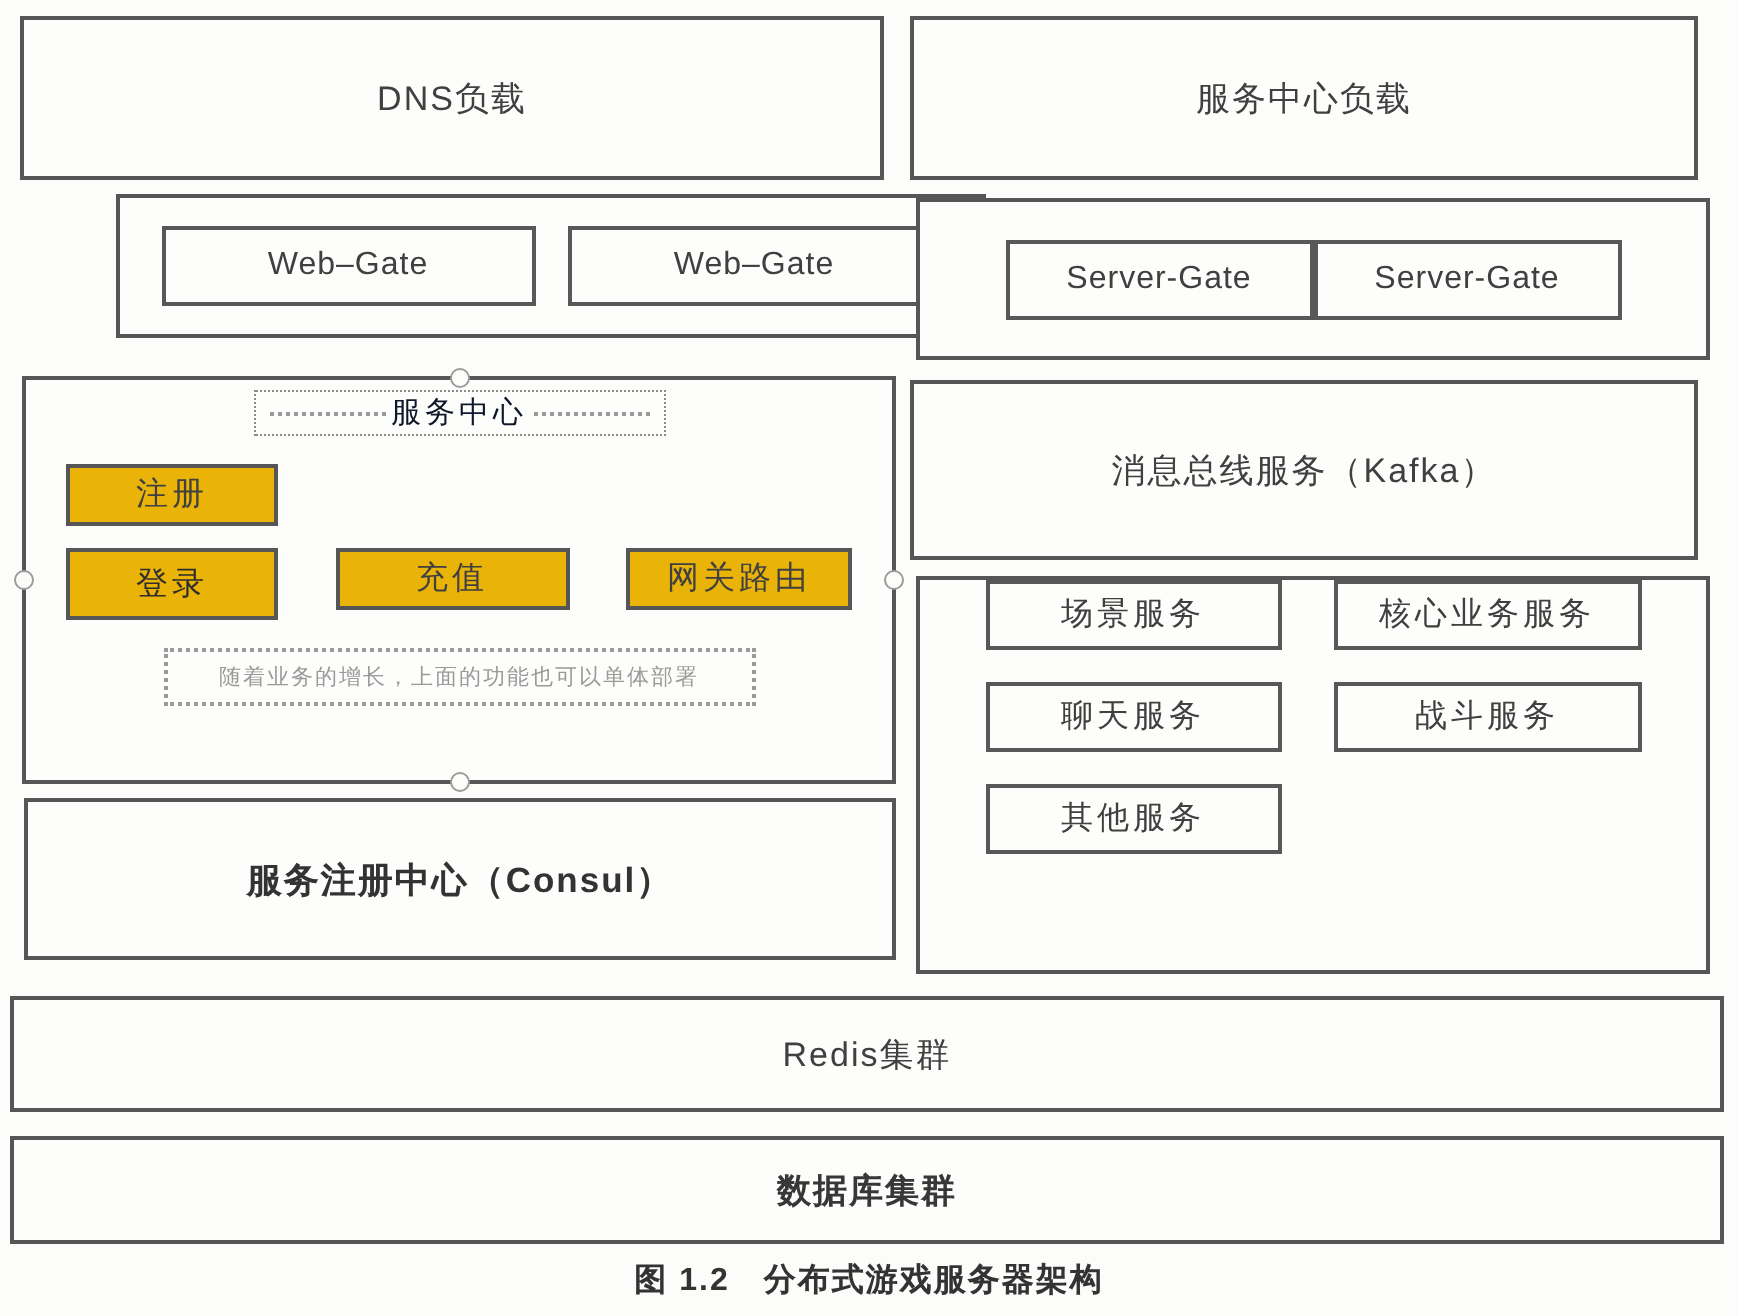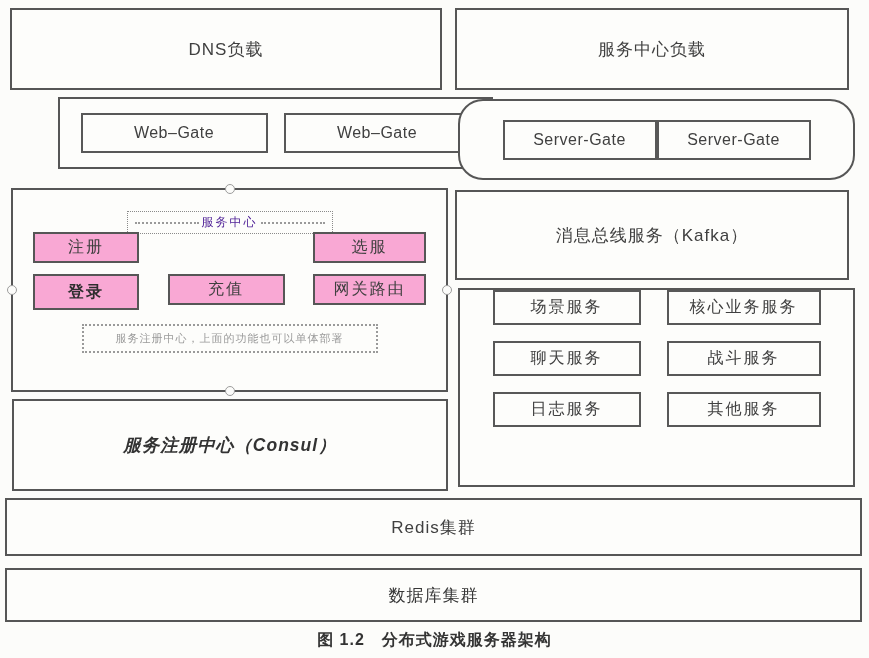--- a/index.html
+++ b/index.html
@@ -23,87 +23,87 @@
     box-sizing:border-box;
     font-size:16px;letter-spacing:2px;color:#404040;
   }
   .latin{letter-spacing:0.5px;}
   
   #dns-box{left:10px;top:8px;width:432px;height:82px;}
   #center-load-box{left:455px;top:8px;width:394px;height:82px;}
   
   #webgate-row{left:12px;top:97px;width:435px;height:72px;gap:16px;margin-left:46px;}
   #webgate-row .small-box{width:187px;height:40px;}
-  #servergate-row{left:458px;top:99px;width:397px;height:81px;border-radius:25px;}
+  #servergate-row{left:458px;top:99px;width:397px;height:81px;}
   #servergate-row .small-box{width:154px;height:40px;}
   
   #service-center-box{
     left:11px;top:188px;width:437px;height:204px;
     display:block;
   }
   .dashed-title{
-    position:absolute;left:50%;top:21px;transform:translateX(-50%);
+    position:absolute;left:50%;top:5px;transform:translateX(-50%);
     width:206px;height:23px;
     border:1px dotted #8a8a8a;
     display:flex;align-items:center;
     box-sizing:border-box;
-    font-size:12px;color:#4c1d95;letter-spacing:2px;
+    font-size:15px;color:#0f172a;letter-spacing:2px;
     padding:0 4px;
   }
   .dashed-title::before,.dashed-title::after{
     content:"";flex:1;border-bottom:2px dotted #9a9a9a;margin:0 3px;
   }
   .fn-row{
     position:absolute;left:0;width:100%;
     display:flex;justify-content:space-between;
     padding:0 20px;box-sizing:border-box;
   }
   #fn-row-1{top:42px;}
   #fn-row-2{top:84px;}
   .fn-box{
-    border:2px solid #565656;background:#f9a8d4;
+    border:2px solid #565656;background:#eab308;
     height:31px;display:flex;align-items:center;justify-content:center;
     box-sizing:border-box;font-size:16px;letter-spacing:2px;color:#404040;
   }
   .fn-c1{width:106px;}
   .fn-c2{width:117px;}
   .fn-c3{width:113px;}
-  .fn-bold{font-weight:bold;border-width:2.5px;height:36px;color:#2e2e2e;}
+  .fn-bold{font-weight:normal;border-width:2.5px;height:36px;color:#2e2e2e;}
   .dashed-note{
     position:absolute;left:50%;top:134px;transform:translateX(-50%);
     width:296px;height:29px;
     border:2px dotted #9a9a9a;
     display:flex;align-items:center;justify-content:center;
     box-sizing:border-box;
     font-size:11px;color:#9a9a9a;letter-spacing:1px;white-space:nowrap;
   }
   .handle{
     position:absolute;width:10px;height:10px;border-radius:50%;
     background:#fcfcfa;border:1.5px solid #9c9c9c;box-sizing:border-box;
   }
   .handle-top{left:50%;top:-6px;transform:translateX(-50%);}
   .handle-bottom{left:50%;bottom:-6px;transform:translateX(-50%);}
   .handle-left{left:-6px;top:50%;transform:translateY(-50%);}
   .handle-right{right:-6px;top:50%;transform:translateY(-50%);}
   
-  #consul-box{left:12px;top:399px;width:436px;height:92px;font-style:italic;}
+  #consul-box{left:12px;top:399px;width:436px;height:81px;}
   #consul-box .label{font-weight:bold;font-size:17.5px;color:#333;}
   
   #kafka-box{left:455px;top:190px;width:394px;height:90px;}
   #services-box{
     left:458px;top:288px;width:397px;height:199px;
     display:grid;grid-template-columns:148px 154px;
     column-gap:26px;row-gap:16px;
     justify-content:center;align-content:start;
   }
   #services-box .small-box{height:35px;}
   
   #redis-box{left:5px;top:498px;width:857px;height:58px;}
   #db-box{left:5px;top:568px;width:857px;height:54px;}
-  #db-box .label{font-weight:normal;color:#373737;}
+  #db-box .label{font-weight:bold;color:#373737;}
   
   #caption{
     position:absolute;left:0;top:630px;width:100%;
     text-align:center;font-size:16px;font-weight:bold;color:#333;
     letter-spacing:1px;
   }
 </style>
 </head>
 <body>
 
@@ -124,48 +124,46 @@
   <div class="small-box latin">Server-Gate</div>
   <div class="small-box latin">Server-Gate</div>
 </div>
 
 <div class="box" id="service-center-box">
   <div class="dashed-title">
     <span>服务中心</span>
   </div>
   <div class="fn-row" id="fn-row-1">
     <div class="fn-box fn-c1">注册</div>
-    <div class="fn-box fn-c3">选服</div>
   </div>
   <div class="fn-row" id="fn-row-2">
     <div class="fn-box fn-c1 fn-bold">登录</div>
     <div class="fn-box fn-c2">充值</div>
     <div class="fn-box fn-c3">网关路由</div>
   </div>
-  <div class="dashed-note">服务注册中心，上面的功能也可以单体部署</div>
+  <div class="dashed-note">随着业务的增长，上面的功能也可以单体部署</div>
   <div class="handle handle-top"></div>
   <div class="handle handle-bottom"></div>
   <div class="handle handle-left"></div>
   <div class="handle handle-right"></div>
 </div>
 
 <div class="box" id="consul-box">
   <span class="label">服务注册中心（Consul）</span>
 </div>
 
 <div class="box" id="kafka-box">
   <span class="label">消息总线服务（Kafka）</span>
 </div>
 
 <div class="box" id="services-box">
   <div class="small-box">场景服务</div>
   <div class="small-box">核心业务服务</div>
   <div class="small-box">聊天服务</div>
   <div class="small-box">战斗服务</div>
-  <div class="small-box">日志服务</div>
   <div class="small-box">其他服务</div>
 </div>
 
 <div class="box" id="redis-box">
   <span class="label">Redis集群</span>
 </div>
 
 <div class="box" id="db-box">
   <span class="label">数据库集群</span>
 </div>

